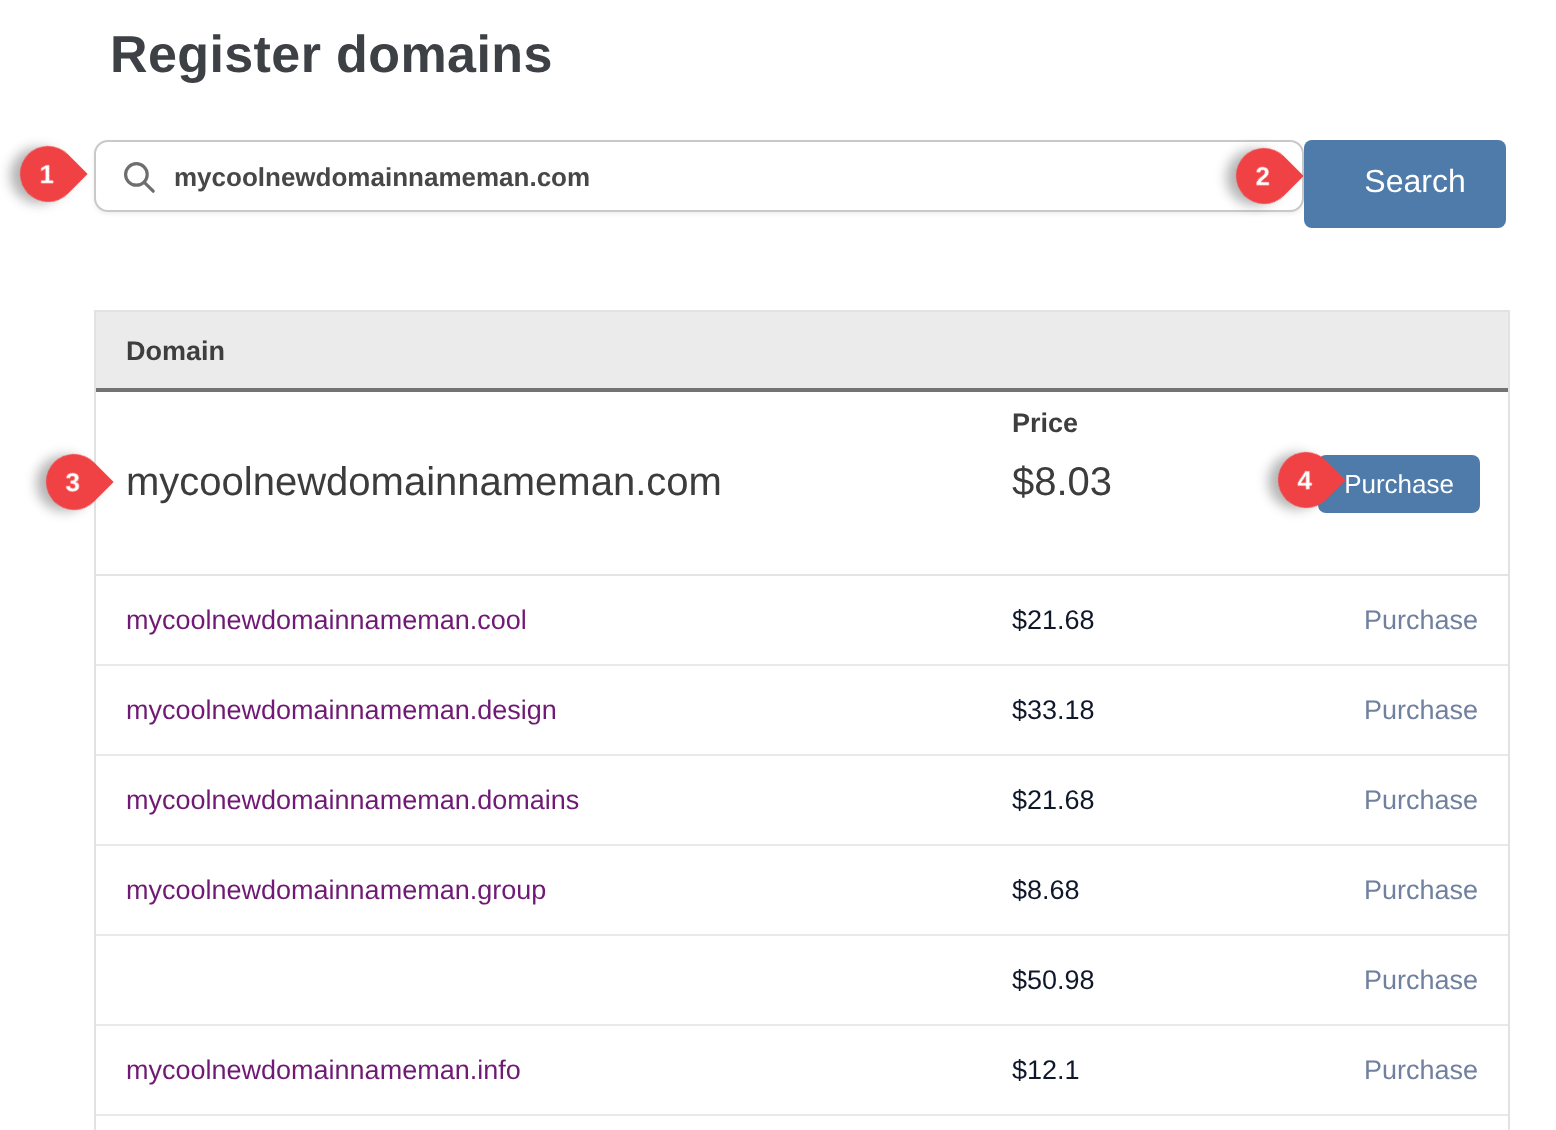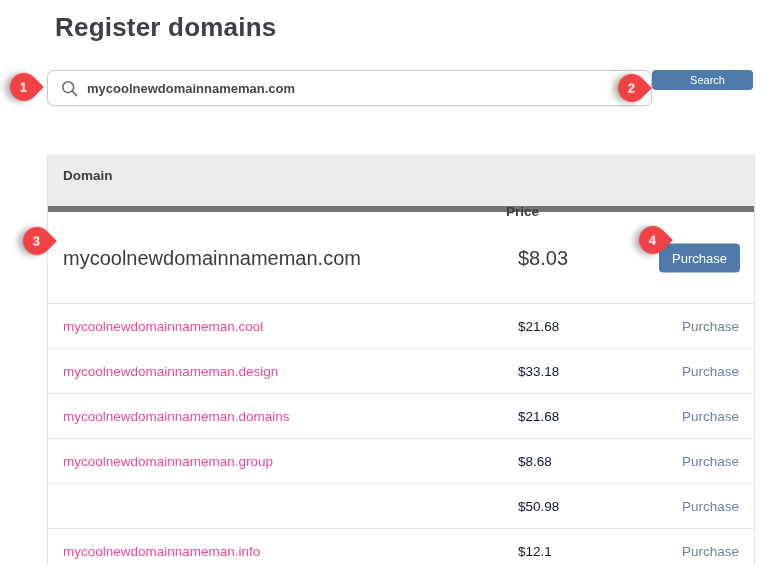--- a/index.html
+++ b/index.html
@@ -32,56 +32,56 @@
   }
   .search-box svg { flex: 0 0 auto; display: block; }
   .search-box input {
     flex: 1; border: none; outline: none; background: transparent;
     margin-left: 9px; padding-right: 10px;
     font-family: "Liberation Sans", sans-serif;
     font-size: 13px; font-weight: 700; color: #474747;
   }
   .search-button {
     position: absolute; left: 652px; top: 70px;
-    width: 101px; height: 20px;
+    width: 101px; height: 44px;
     background: #4e7ba9; color: #ffffff;
     border: none; border-radius: 4px;
     font-family: "Liberation Sans", sans-serif;
-    font-size: 11px; cursor: pointer; padding-left: 10px;
+    font-size: 16px; cursor: pointer; padding-left: 10px;
   }
 
   
   .domains-table {
     position: absolute; left: 47px; top: 155px;
     width: 708px; height: 410px;
     border: 1px solid #e2e2e2; border-bottom: none;
     background: #fff; overflow: hidden;
   }
   .thead {
-    position: relative; height: 56px;
-    background: #ebebeb; border-bottom: 6px solid #737373;
+    position: relative; height: 40px;
+    background: #ebebeb; border-bottom: 2px solid #737373;
   }
   .thead span {
     position: absolute; top: 0; line-height: 39px;
     font-size: 13.5px; font-weight: 700; color: #3e3e3e;
   }
   .thead .col-domain { left: 15px; }
   .thead .col-price  { left: 458px; margin-top: 36px; }
 
   .row { position: relative; border-bottom: 1px solid #e9e9e9; }
   .row-exact { height: 92px; border-bottom: 1px solid #e4e4e4; }
   .row-suggestion { height: 45px; }
 
   .cell { position: absolute; top: 50%; transform: translateY(-50%); white-space: nowrap; }
   .cell-domain { left: 15px; }
-  .cell-price  { left: 470px; }
+  .cell-price  { left: 458px; }
 
   .row-exact .cell-domain { font-size: 20px; color: #3c3c3c; }
   .row-exact .cell-price  { font-size: 20px; color: #3c3c3c; }
-  .row-suggestion .cell-domain { font-size: 13.5px; color: #ec4899; }
+  .row-suggestion .cell-domain { font-size: 13.5px; color: #701a75; }
   .row-suggestion .cell-price  { font-size: 13.5px; color: #0f172a; }
 
   .purchase-button {
     position: absolute; right: 14px; top: 50%; transform: translateY(-50%);
     background: #4e7ba9; color: #fff;
     border: none; border-radius: 4px;
     padding: 7px 13px;
     font-family: "Liberation Sans", sans-serif;
     font-size: 13px; cursor: pointer;
   }

